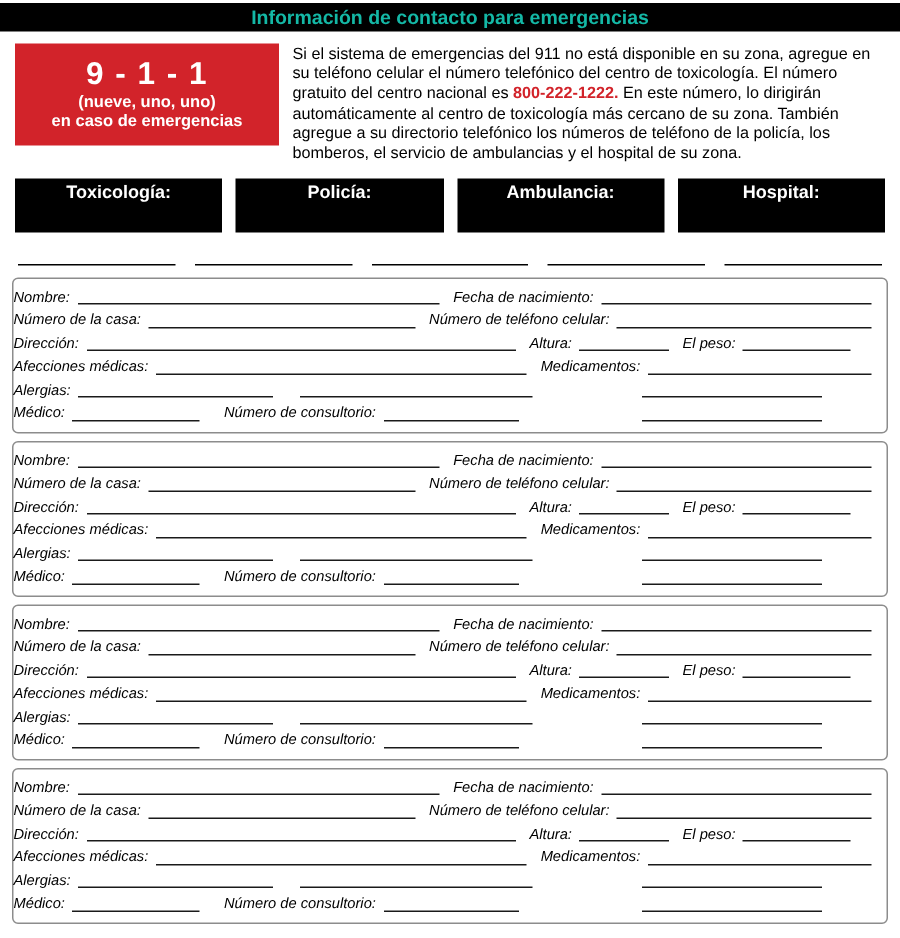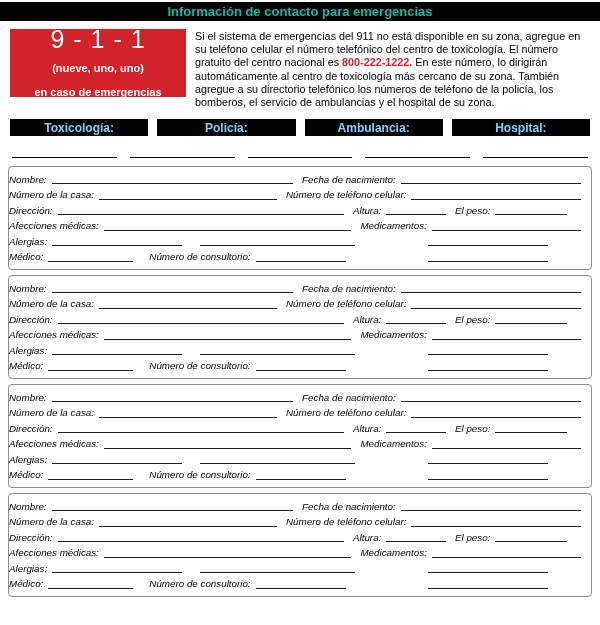--- a/index.html
+++ b/index.html
@@ -25,33 +25,33 @@
   .bar-fam{margin-top:6px;height:20px;line-height:20px;}
 
   
   .emergency-row{display:flex;gap:9px;margin:8px 8px 0 10px;}
   .red-box{
     width:176px;height:68px;flex:0 0 176px;
     background:var(--accent-red);color:#fff;text-align:center;
     display:flex;flex-direction:column;justify-content:center;
     padding:2px 4px;
   }
-  .red-box .num{font-size:25px;font-weight:normal;letter-spacing:1px;line-height:24px;}
-  .red-box .sub{font-size:11px;font-weight:bold;line-height:13px;margin-top:11px;}
+  .red-box .num{font-size:21px;font-weight:bold;letter-spacing:1px;line-height:24px;}
+  .red-box .sub{font-size:11px;font-weight:bold;line-height:13px;}
   .para{
     flex:1;font-size:10.8px;line-height:13.2px;text-align:left;
     padding-top:1px;
   }
   .para .phone{color:var(--accent-red);font-weight:bold;}
 
   
   .contact-row{display:flex;gap:9px;margin:10px 10px 0 10px;}
   .contact-box{
-    flex:1;background:var(--bar-black);color:#7dd3fc;text-align:center;
-    font-weight:bold;font-size:12px;height:17px;line-height:19px;
+    flex:1;background:var(--bar-black);color:#ffffff;text-align:center;
+    font-weight:bold;font-size:12px;height:36px;line-height:19px;
   }
   .contact-lines{display:flex;gap:9px;margin:20px 10px 0 10px;}
   .cline{flex:1;border-bottom:1.5px solid #000;height:2px;margin:0 2px;}
 
   
   .blocks{margin:8px 8px 0 8px;}
   .block{
     border:1px solid var(--border-gray);border-radius:4px;
     padding:5px 10px 6px 0;margin-bottom:5px;height:104px;
     background:#fff;

